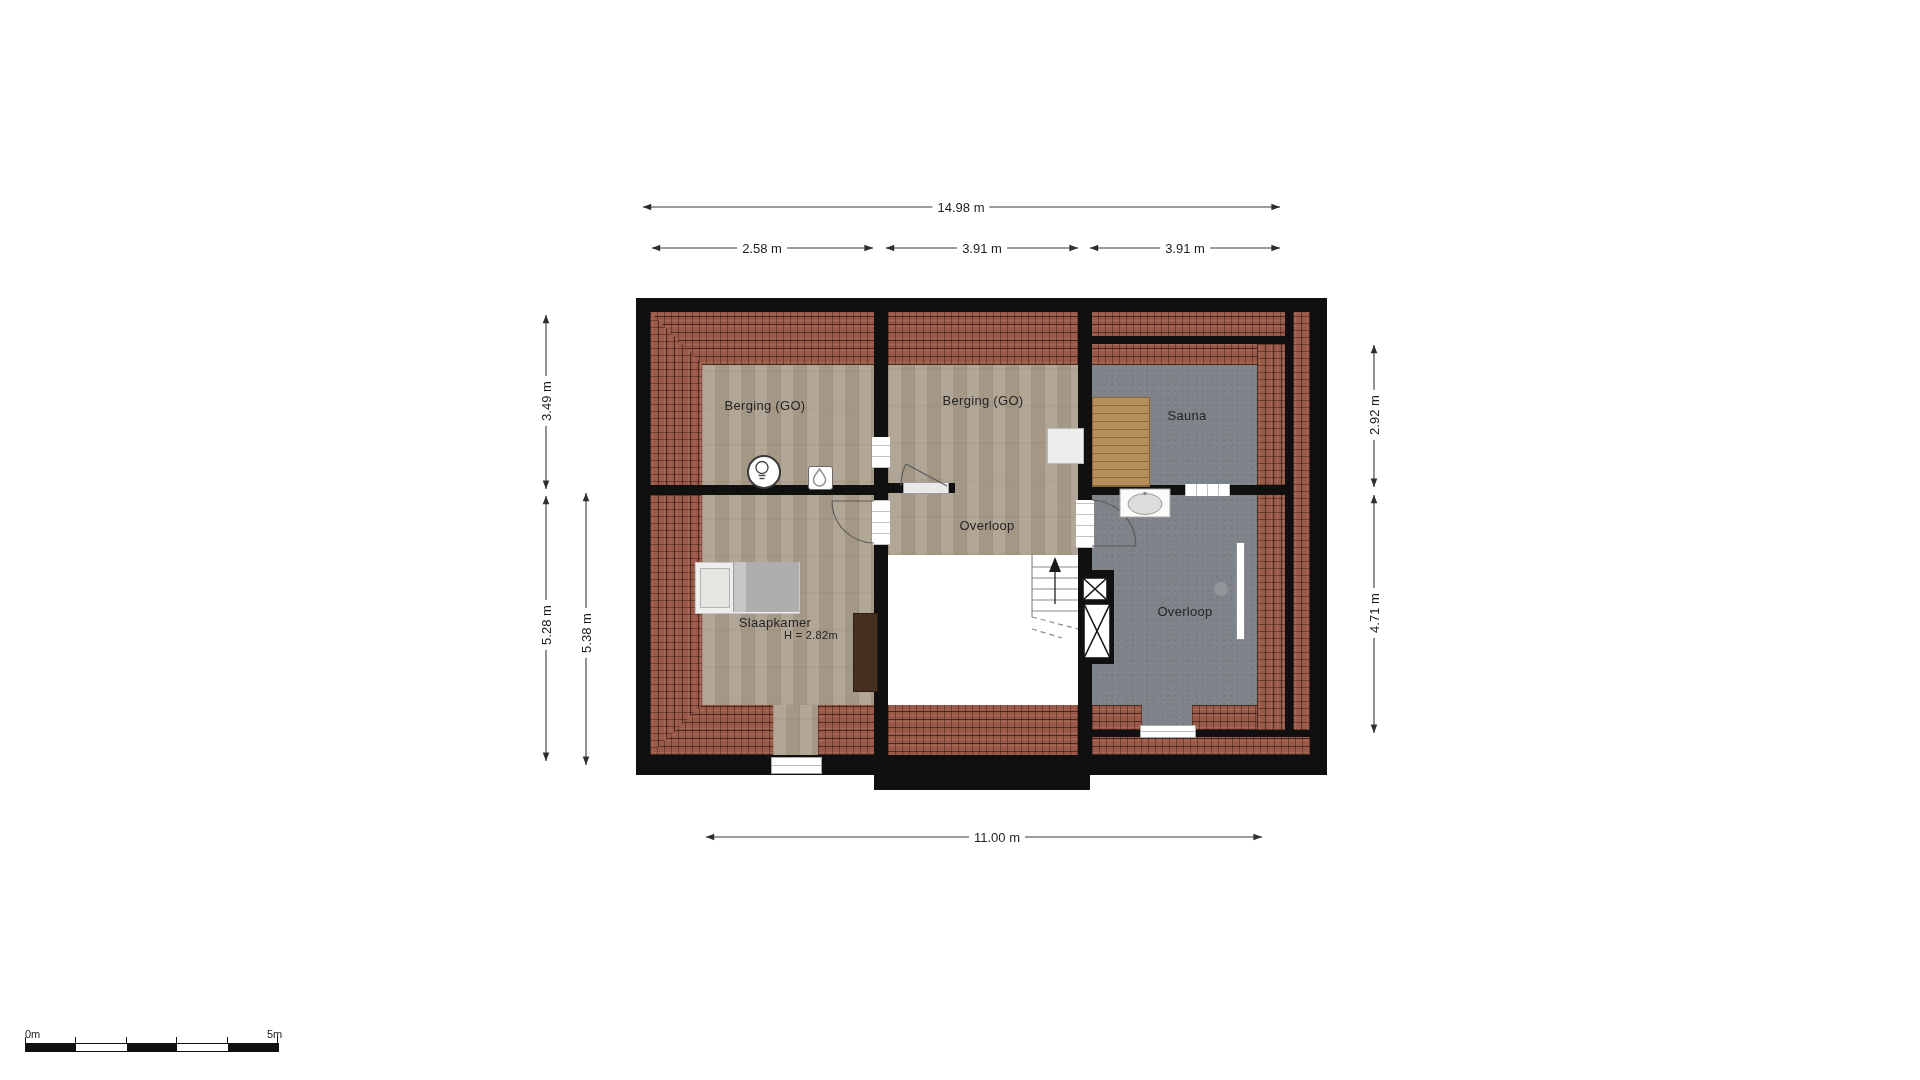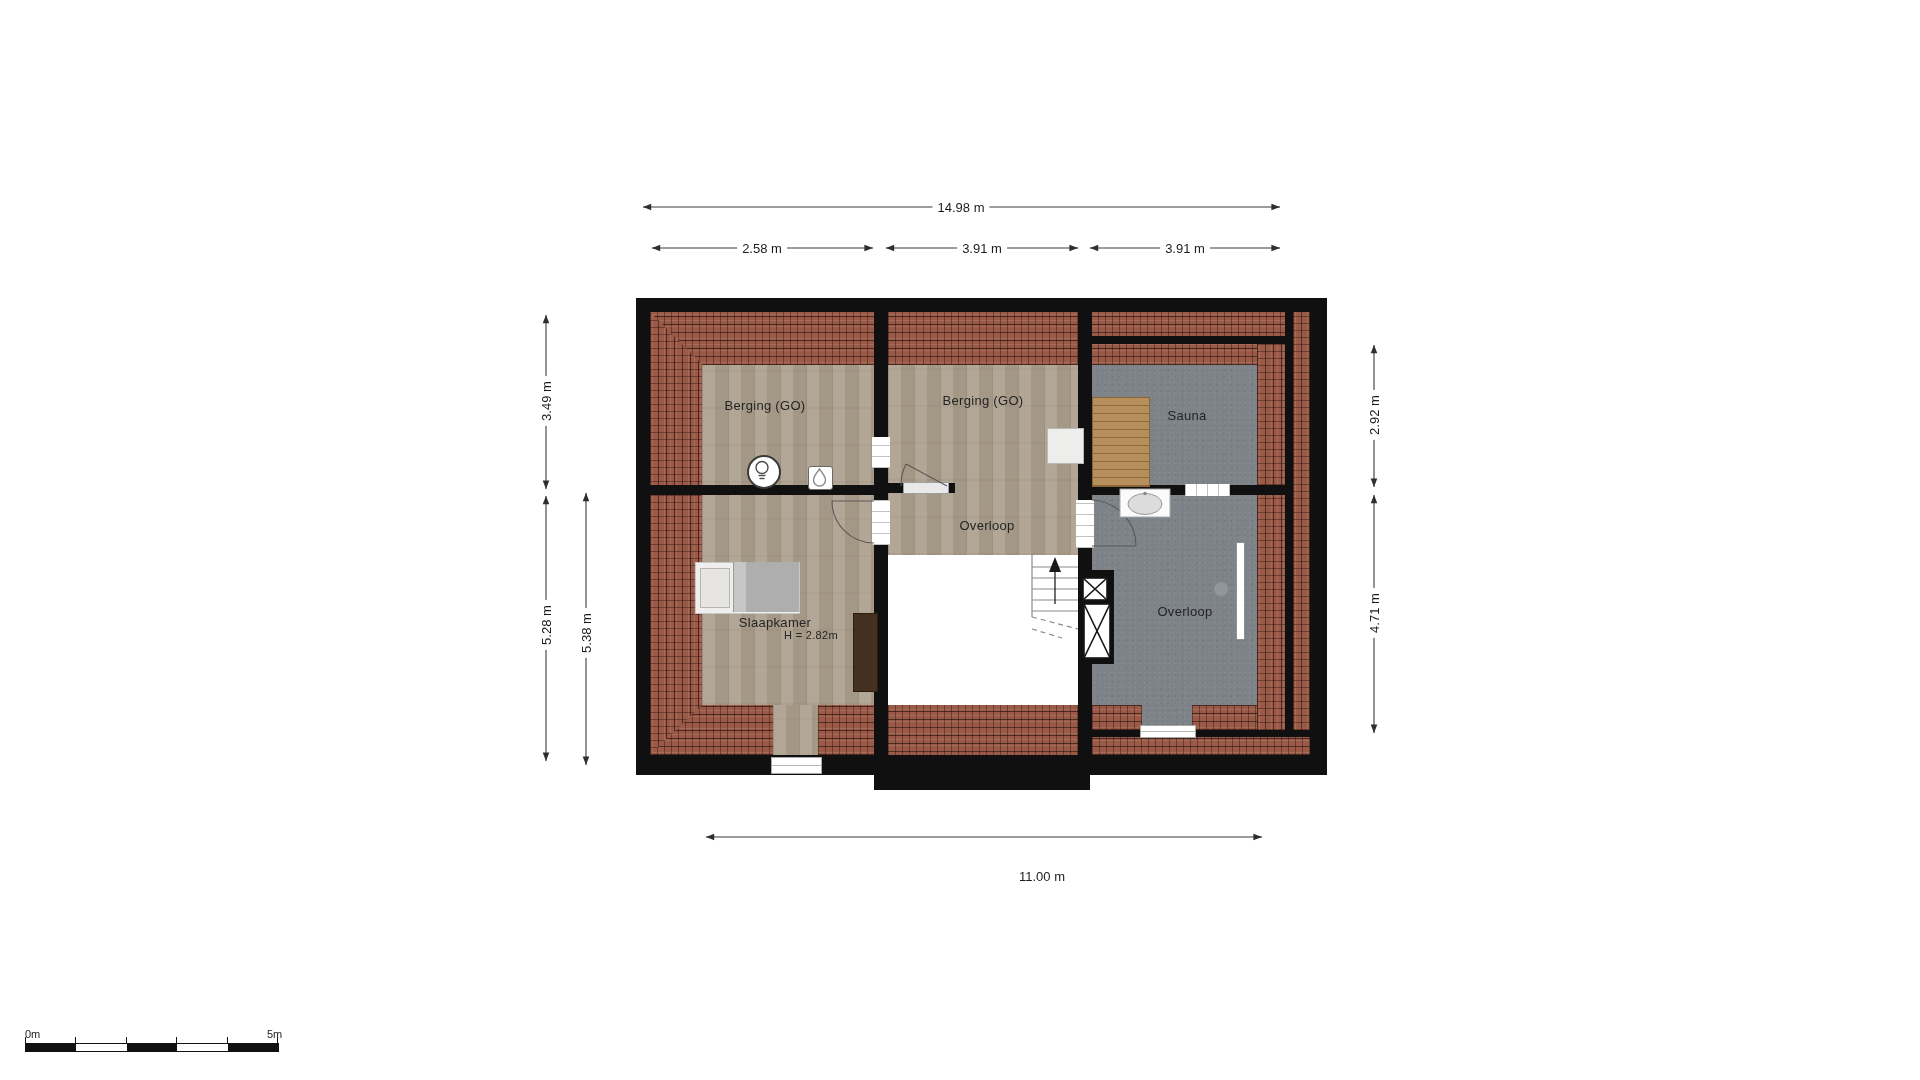--- a/index.html
+++ b/index.html
@@ -203,21 +203,21 @@
 
   <div class="dimlbl" style="left:961px;top:207px;">14.98 m</div>
   <div class="dimlbl" style="left:762px;top:248px;">2.58 m</div>
   <div class="dimlbl" style="left:982px;top:248px;">3.91 m</div>
   <div class="dimlbl" style="left:1185px;top:248px;">3.91 m</div>
   <div class="dimlbl rot" style="left:546px;top:401px;">3.49 m</div>
   <div class="dimlbl rot" style="left:546px;top:625px;">5.28 m</div>
   <div class="dimlbl rot" style="left:586px;top:633px;">5.38 m</div>
   <div class="dimlbl rot" style="left:1374px;top:415px;">2.92 m</div>
   <div class="dimlbl rot" style="left:1374px;top:613px;">4.71 m</div>
-  <div class="dimlbl" style="left:1042px;top:837px;margin-top:39px;">11.00 m</div>
+  <div class="dimlbl" style="left:997px;top:837px;">11.00 m</div>
 
   <div id="scalebar">
     <div class="slabel" style="left:0px;">0m</div>
     <div class="slabel" style="left:242px;">5m</div>
     <div class="tick" style="left:0px;"></div>
     <div class="tick" style="left:50px;"></div>
     <div class="tick" style="left:101px;"></div>
     <div class="tick" style="left:151px;"></div>
     <div class="tick" style="left:202px;"></div>
     <div class="tick" style="left:252px;"></div>

